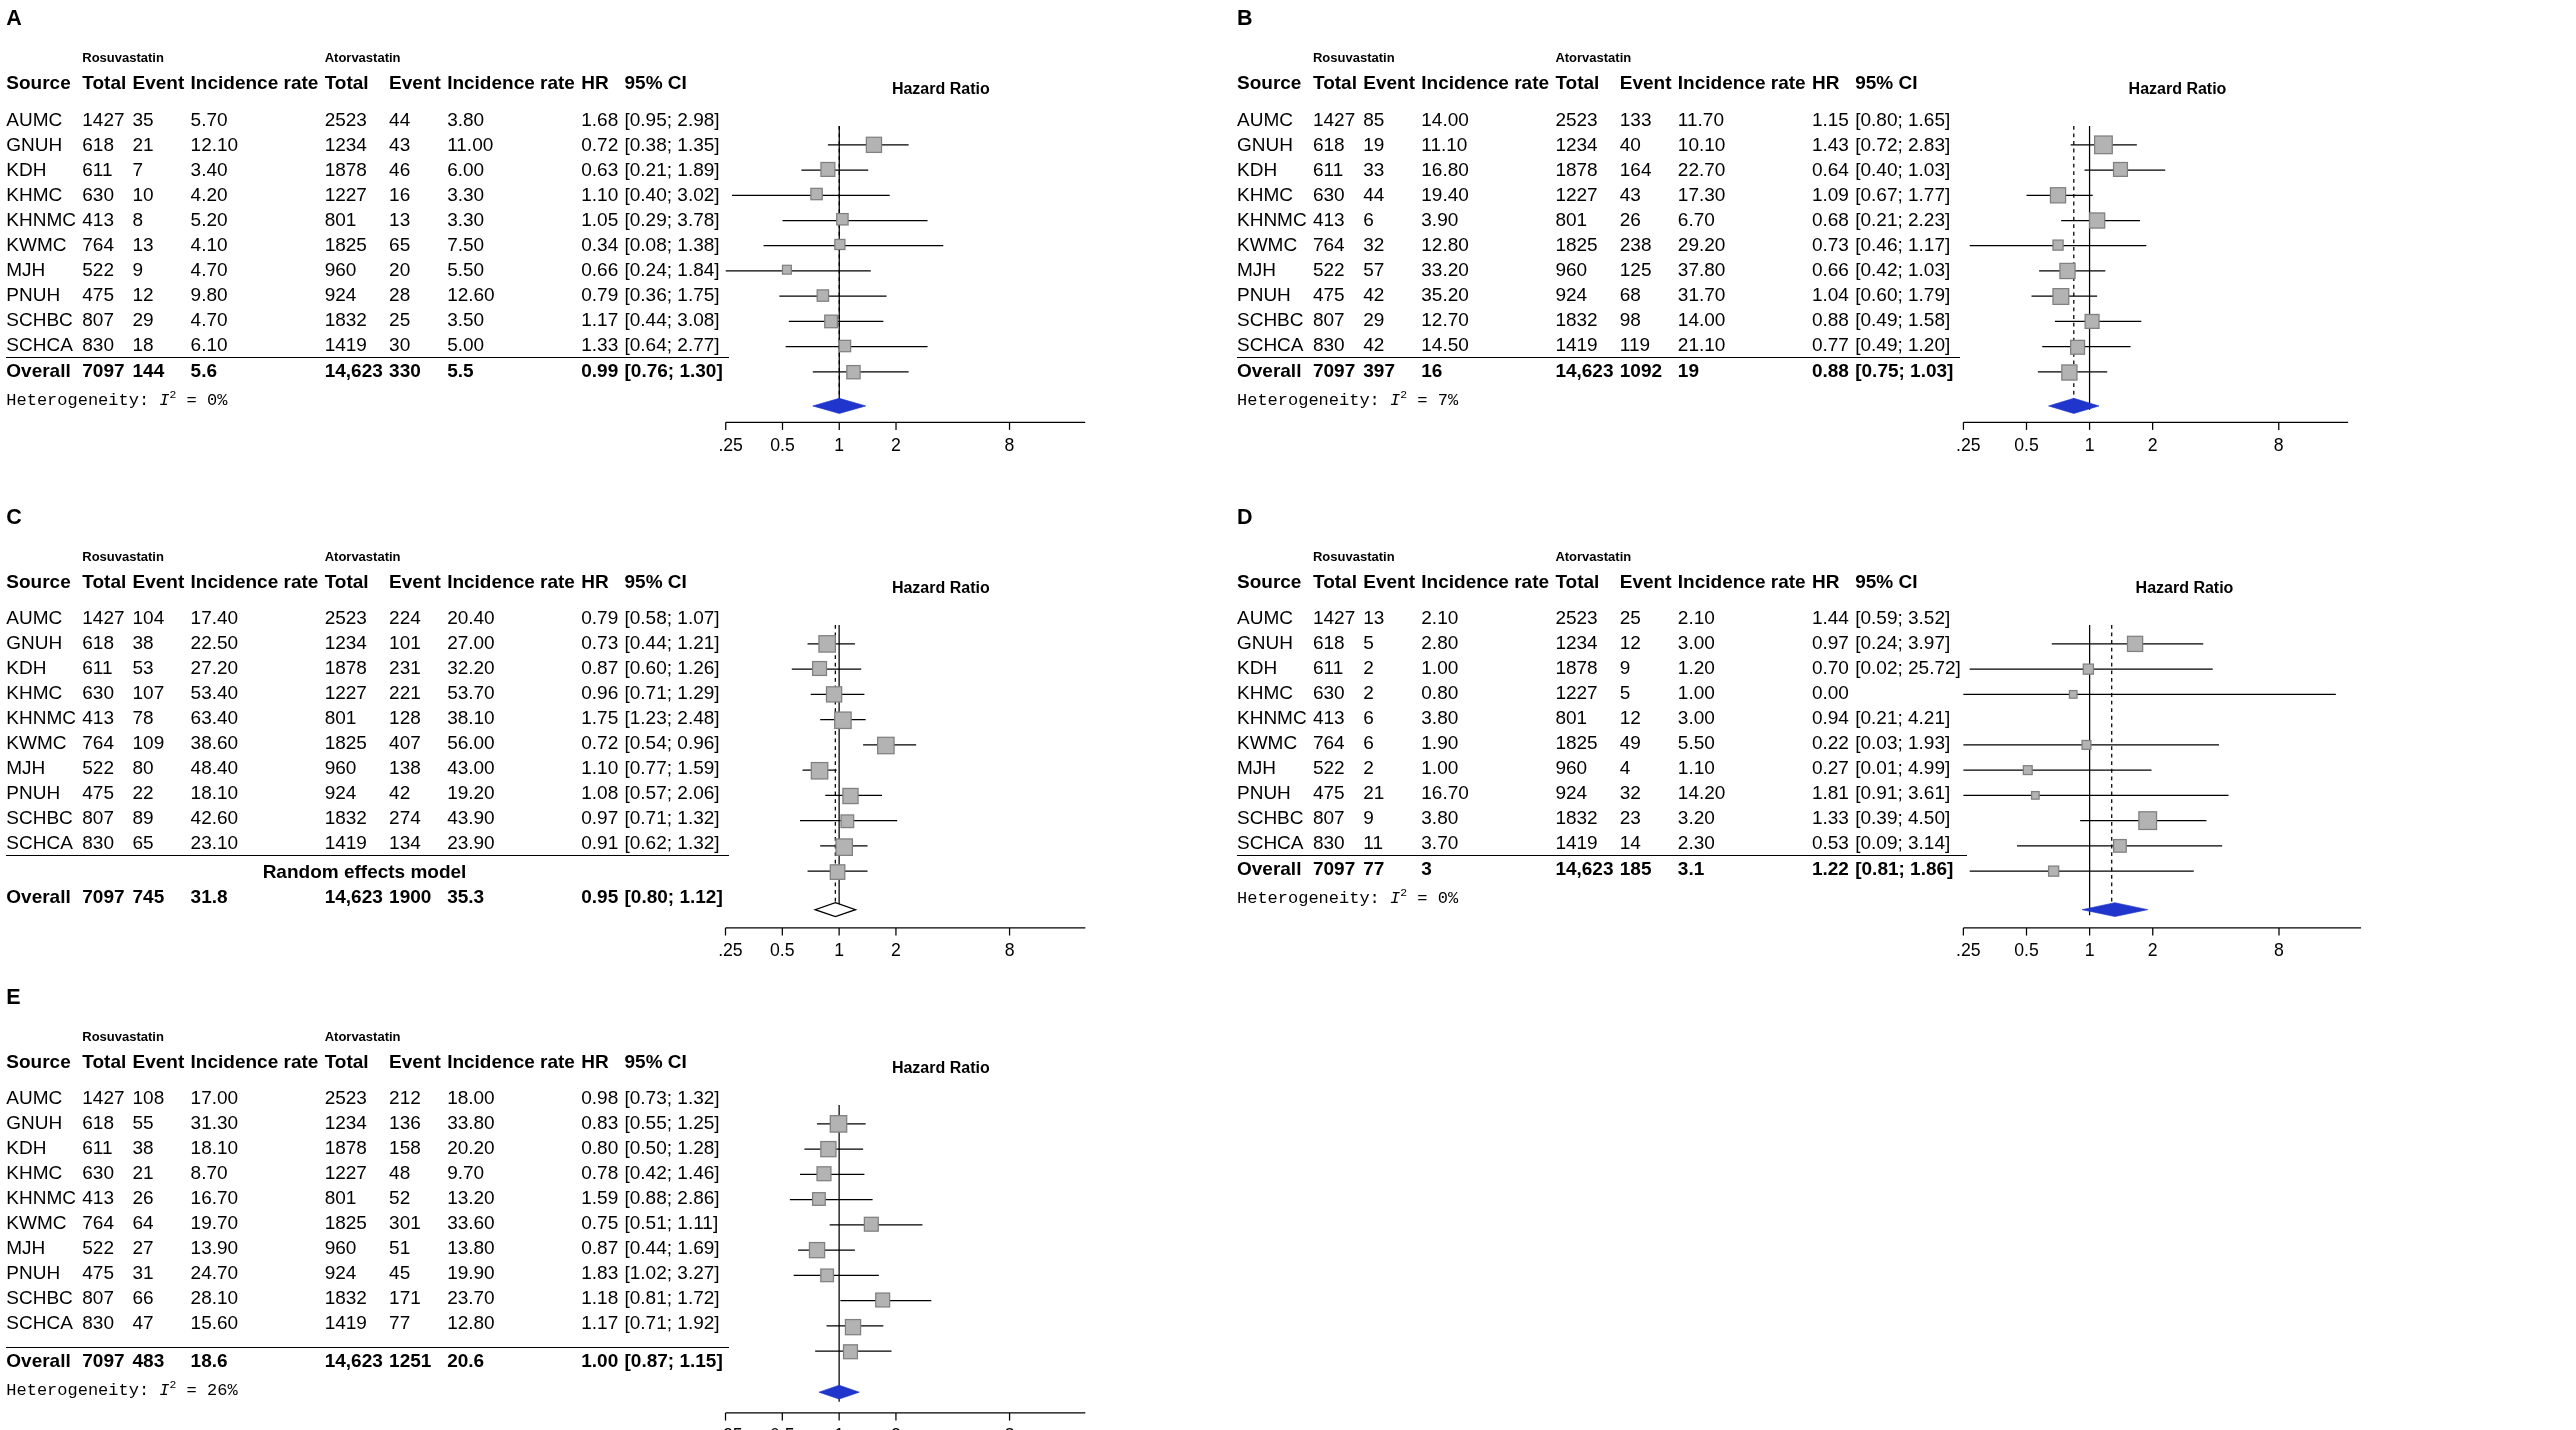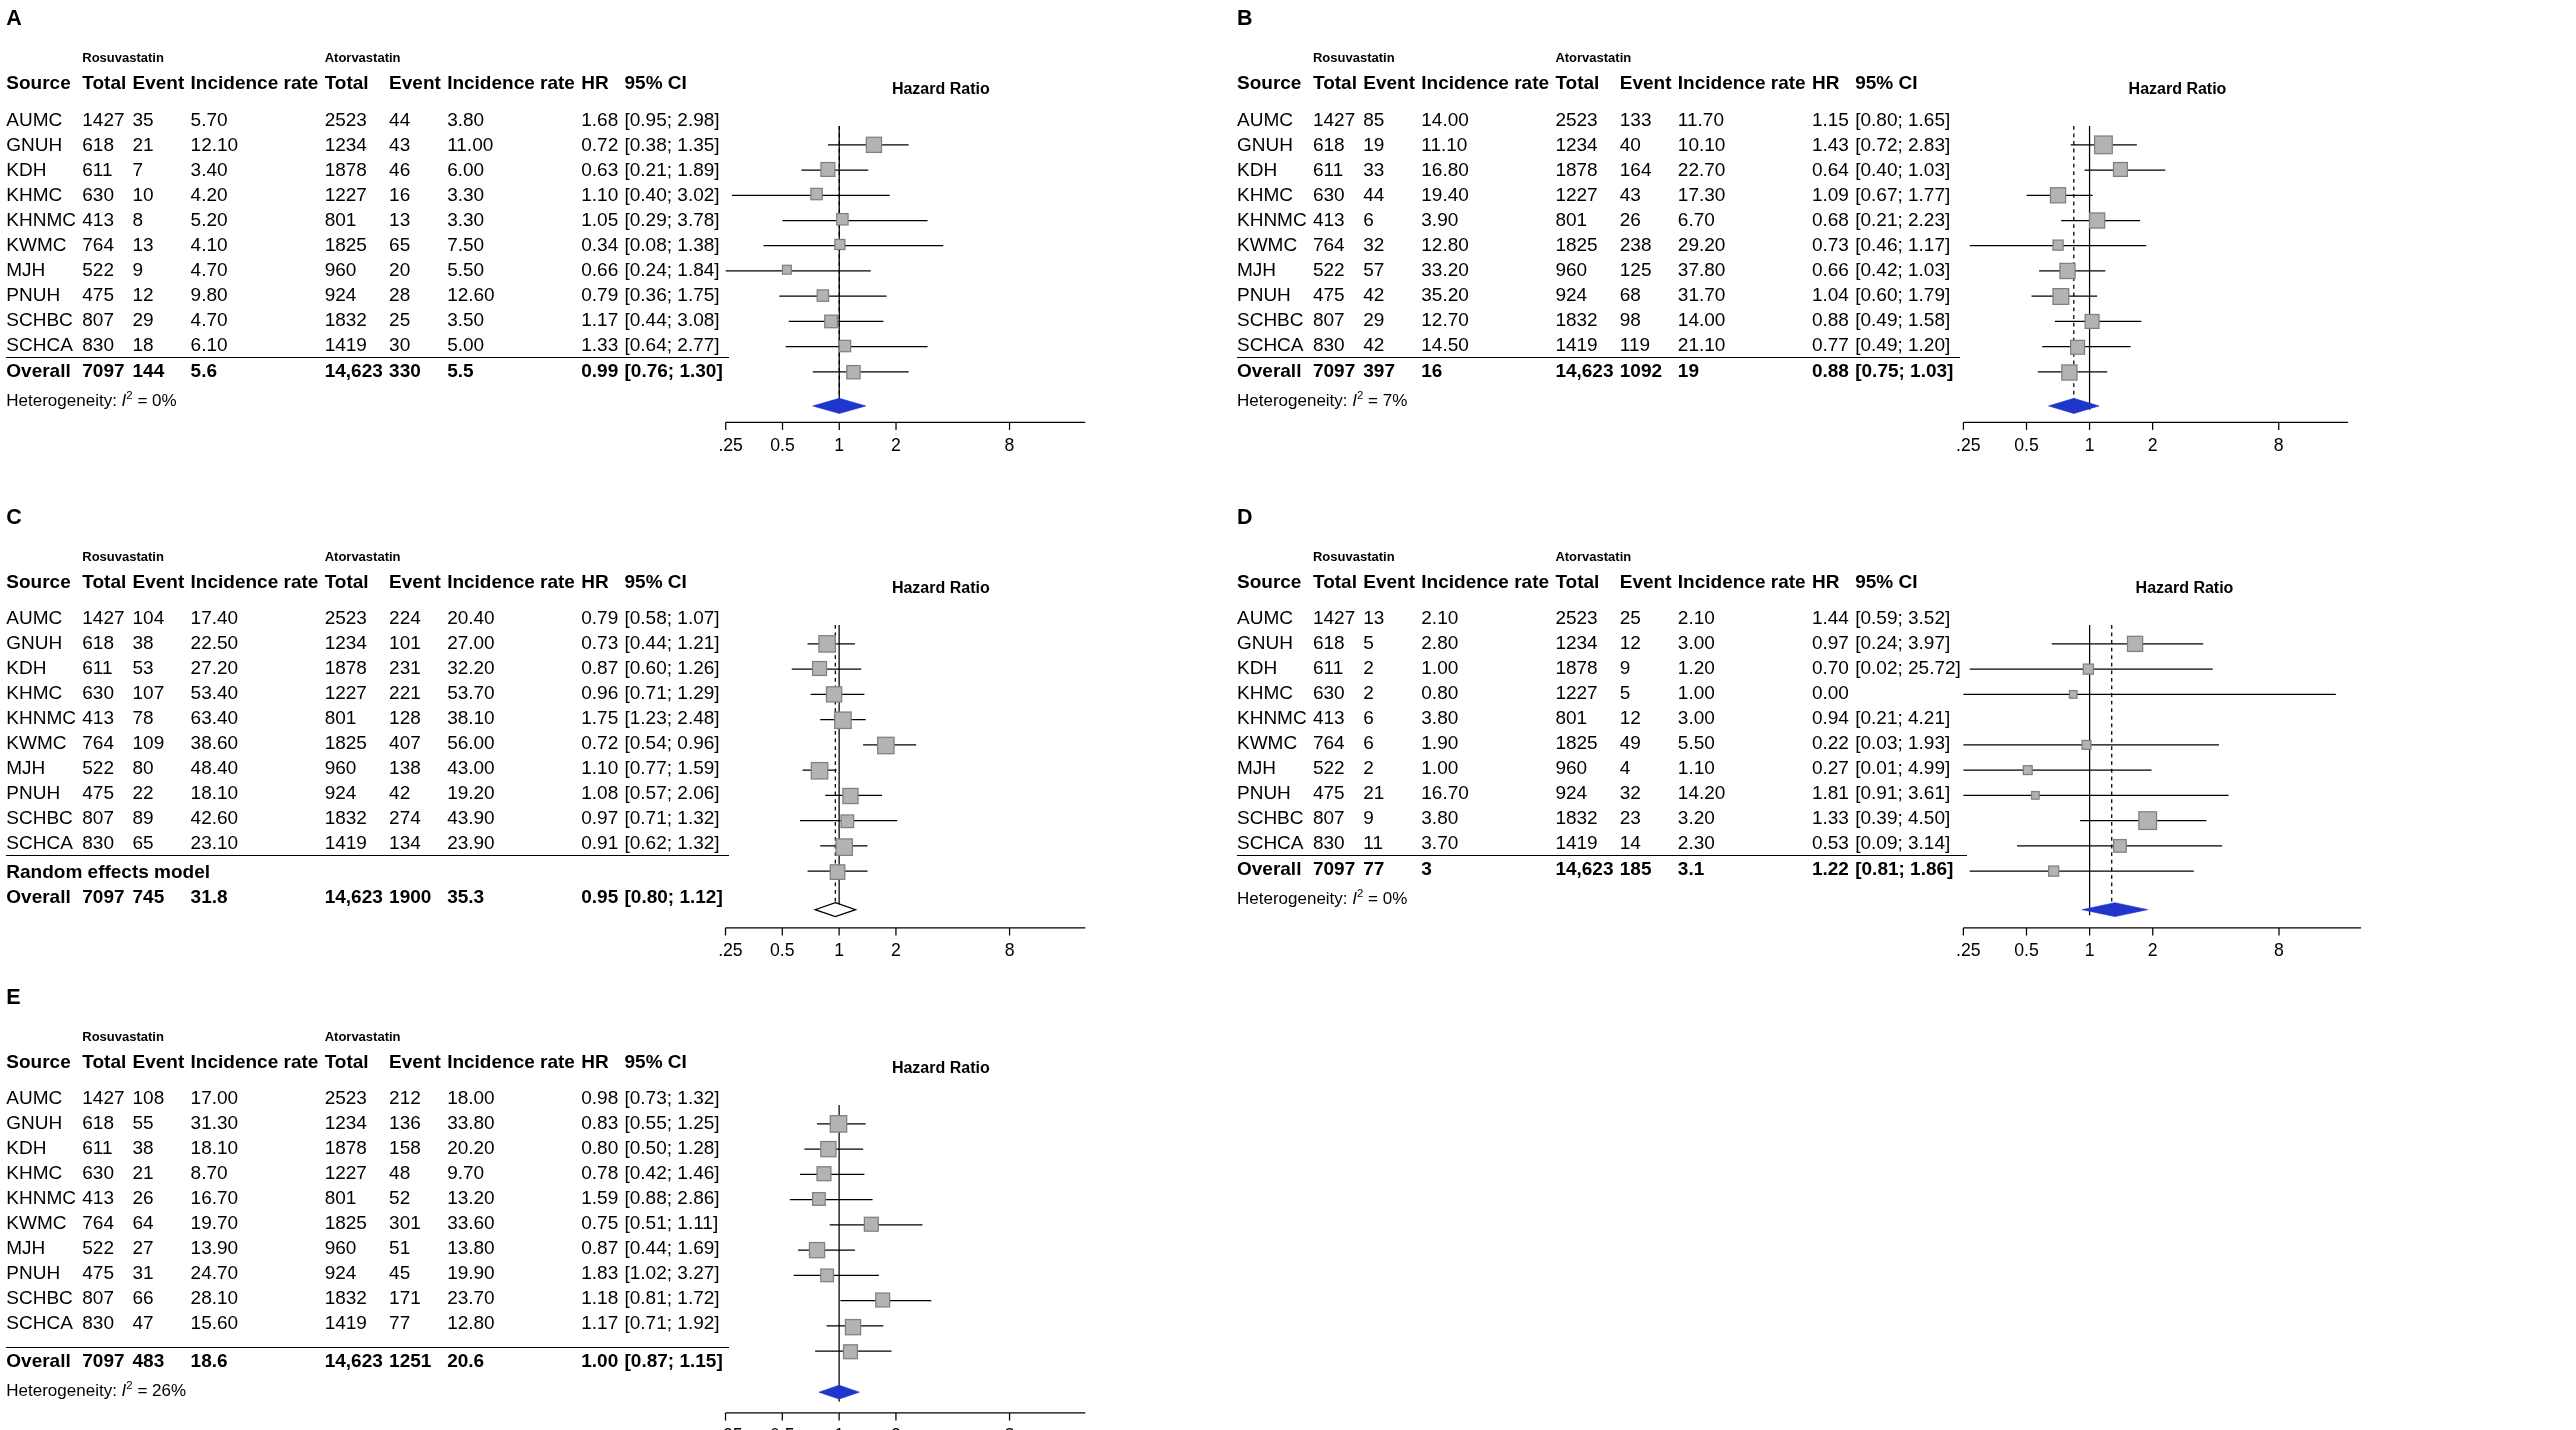--- a/index.html
+++ b/index.html
@@ -24,21 +24,21 @@
     text-align:left;
     line-height:25px;
     height:25px;
     vertical-align:bottom;
   }
   .hdr-group{font-weight:bold;font-size:13px;}
   .hdr-col{font-weight:bold;font-size:19px;margin-left:15px;}
   .overall-row td{font-weight:bold;border-top:1.3px solid #000;padding-top:2.5px;margin-top:12px;}
   .overall-row.noline td{border-top:none;}
   .rem-row td{font-weight:bold;}
-  .het{font-size:17px;padding-top:1.3px;}
+  .het{font-size:17px;padding-top:1.3px;font-family:Liberation Mono, monospace;}
   .het i{font-style:italic;}
   .het sup{font-size:11.4px;}
   .plot{
     position:absolute;
     top:0;left:0;
   }
   .plot-title{
     position:absolute;
     font-weight:bold;font-size:16px;
     text-align:center;
@@ -581,21 +581,21 @@
             <td>830</td>
             <td>65</td>
             <td>23.10</td>
             <td>1419</td>
             <td>134</td>
             <td>23.90</td>
             <td>0.91</td>
             <td>[0.62; 1.32]</td>
           </tr>
       <tr class="rem-row">
-            <td colspan="9" style="border-top:1.3px solid #000;padding-top:2.5px;">Random effects model</td>
+            <td colspan="9" style="border-top:1.3px solid #000;padding-top:2.5px;text-align:center;">Random effects model</td>
           </tr>
       <tr class="overall-row noline">
             <td>Overall</td>
             <td>7097</td>
             <td>745</td>
             <td>31.8</td>
             <td>14,623</td>
             <td>1900</td>
             <td>35.3</td>
             <td>0.95</td>

